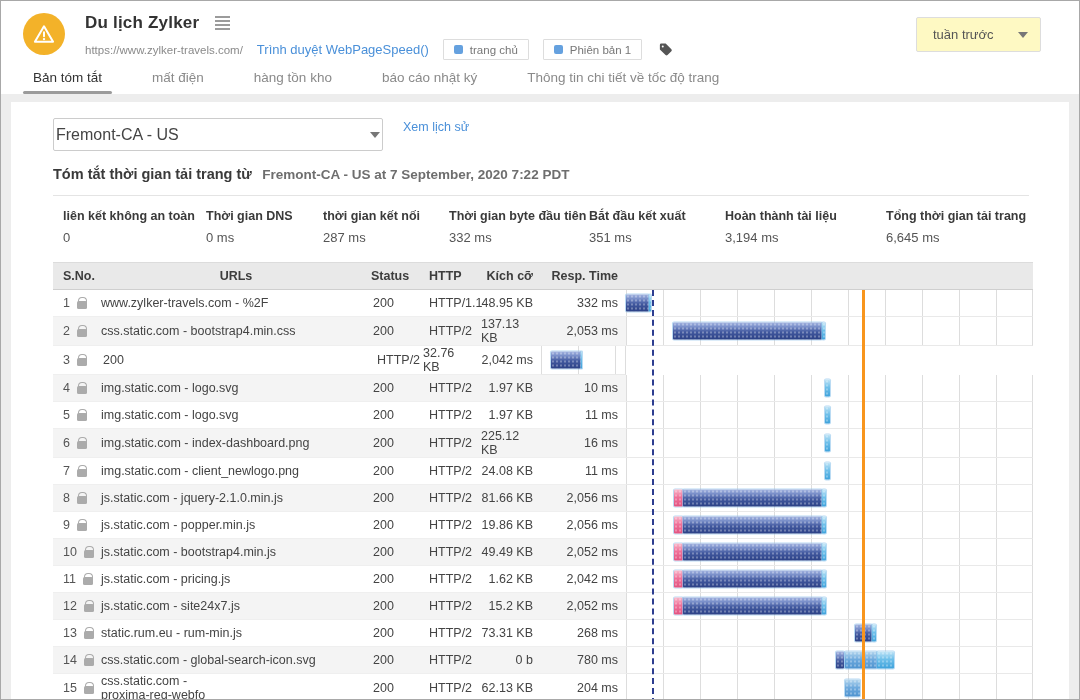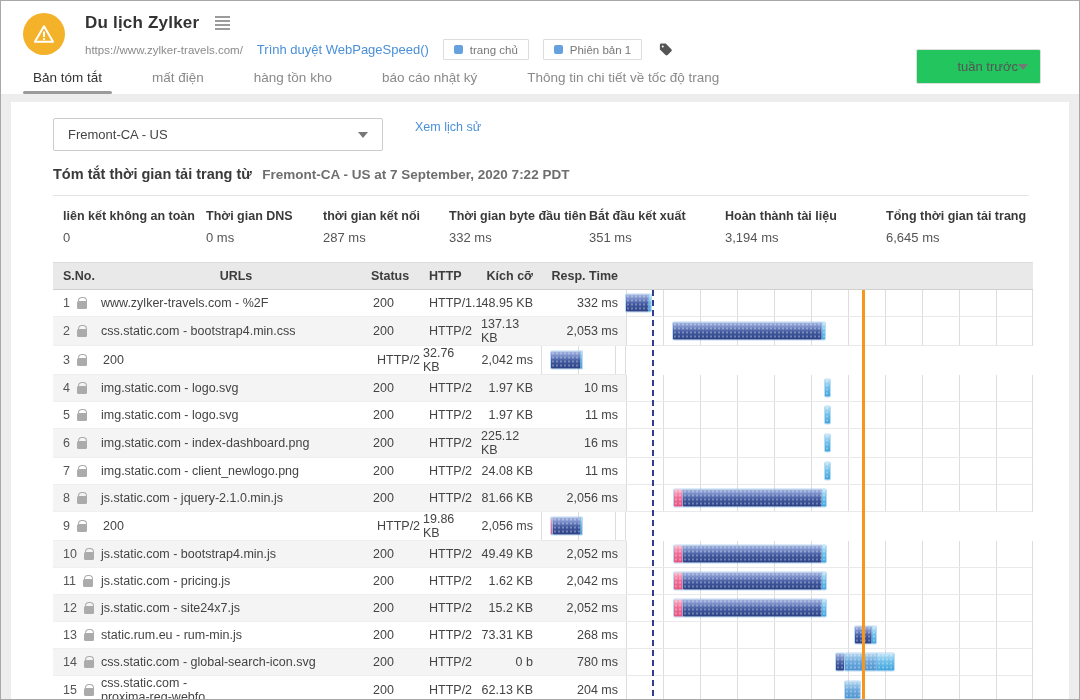--- a/index.html
+++ b/index.html
@@ -14,36 +14,36 @@
   .title-row { display:flex; align-items:center; gap:14px; }
   .title-row h1 { font-size:17px; font-weight:bold; color:#333; letter-spacing:.2px; }
   .hamburger { display:inline-flex; flex-direction:column; gap:2px; cursor:pointer; padding:2px; }
   .hamburger i { display:block; width:15px; height:2px; background:#9b9b9b; }
   .meta-row { display:flex; align-items:center; gap:14px; margin-top:6px; }
   .url { font-size:11.5px; color:#8a8a8a; }
   .wps-link { font-size:13px; color:#4a90d9; text-decoration:none; cursor:pointer; }
   .badge { display:inline-flex; align-items:center; gap:7px; border:1px solid #ddd; border-radius:1px; background:#fff; height:21px; padding:0 10px; font-size:11.5px; color:#777; cursor:pointer; }
   .badge .sq { width:9px; height:9px; border-radius:2px; background:#4a90d9; opacity:.85; }
   .tagicon { margin-left:2px; cursor:pointer; display:inline-flex; }
-  .period { position:absolute; right:38px; top:16px; width:125px; height:35px; border:1px solid #ddd; border-radius:2px; background:#22c55e; display:flex; align-items:center; justify-content:flex-end; padding:0 12px 0 16px; font-size:13px; color:#555; cursor:pointer;margin-top:32px; }
+  .period { position:absolute; right:38px; top:16px; width:125px; height:35px; border:1px solid #ddd; border-radius:2px; background:#fef9c3; display:flex; align-items:center; justify-content:space-between; padding:0 12px 0 16px; font-size:13px; color:#555; cursor:pointer; }
   .caret { width:0; height:0; border-left:5px solid transparent; border-right:5px solid transparent; border-top:6px solid #777; }
 
   
   .tabs { height:29px; display:flex; align-items:flex-end; padding-left:28px; background:#fff; }
   .tab { font-size:13.5px; color:#8a8a8a; padding:0 4px 9px 4px; margin-right:42px; cursor:pointer; position:relative; white-space:nowrap; }
   .tab.active { color:#333; }
   .tab.active::after { content:""; position:absolute; left:-6px; right:-6px; bottom:0; height:3px; background:#9b9b9b; border-radius:2px; }
 
   
   .content { background:#ededed; height:606px; padding:8px 10px 0 10px; }
   .card { background:#fff; height:100%; padding:16px 40px 0 42px; }
 
   .loc-row { display:flex; align-items:flex-start; gap:20px; }
-  .loc-dd { width:330px; height:33px; border:1px solid #ccc; border-radius:2px; display:flex; align-items:center; justify-content:space-between; padding:0 14px; font-size:13px; color:#444; cursor:pointer; background:#fff; }
-  .hist { font-size:12.5px; color:#4a90d9; text-decoration:none; cursor:pointer; margin-top:2px;margin-left:12px; }
+  .loc-dd { width:330px; height:33px; border:1px solid #ccc; border-radius:2px; display:flex; align-items:center; justify-content:space-between; padding:0 2px; font-size:16px; color:#444; cursor:pointer; background:#fff; }
+  .hist { font-size:12.5px; color:#4a90d9; text-decoration:none; cursor:pointer; margin-top:2px; }
 
   .sum-title { margin-top:14px; }
   .sum-title .t1 { font-size:14.5px; font-weight:bold; color:#3a3a3a; }
   .sum-title .t2 { font-size:13.5px; font-weight:bold; color:#6e6e6e; margin-left:6px; }
   .rule { border:none; border-top:1px solid #e4e4e4; margin-top:12px; }
 
   .stats { display:flex; padding:13px 0 17px 10px; }
   .stat .sl { font-size:12.5px; font-weight:bold; color:#3a3a3a; white-space:nowrap; }
   .stat .sv { font-size:13px; color:#555; margin-top:7px; }
   .stat:nth-child(1){width:143px}.stat:nth-child(2){width:117px}.stat:nth-child(3){width:126px}
@@ -314,20 +314,21 @@
                 <i class="seg seg-wait" style="left: 11.9091%; width: 2.09091%;"></i>
                 <i class="seg seg-body" style="left: 14%; width: 34.1818%;"></i>
                 <i class="seg seg-tip" style="left: 48.1818%; width: 1%;"></i>
               </div>
             </div>
             <div class="trow">
               <div class="c-sno">
                 <span>9</span>
                 <span class="lock"></span>
               </div>
+              <div class="c-url">js.static.com - popper.min.js</div>
               <div class="c-status">200</div>
               <div class="c-http">HTTP/2</div>
               <div class="c-size">19.86 KB</div>
               <div class="c-resp">2,056 ms</div>
               <div class="c-tl">
                 <i class="seg seg-wait" style="left: 11.9091%; width: 2.09091%;"></i>
                 <i class="seg seg-body" style="left: 14%; width: 34.1818%;"></i>
                 <i class="seg seg-tip" style="left: 48.1818%; width: 1%;"></i>
               </div>
             </div>

